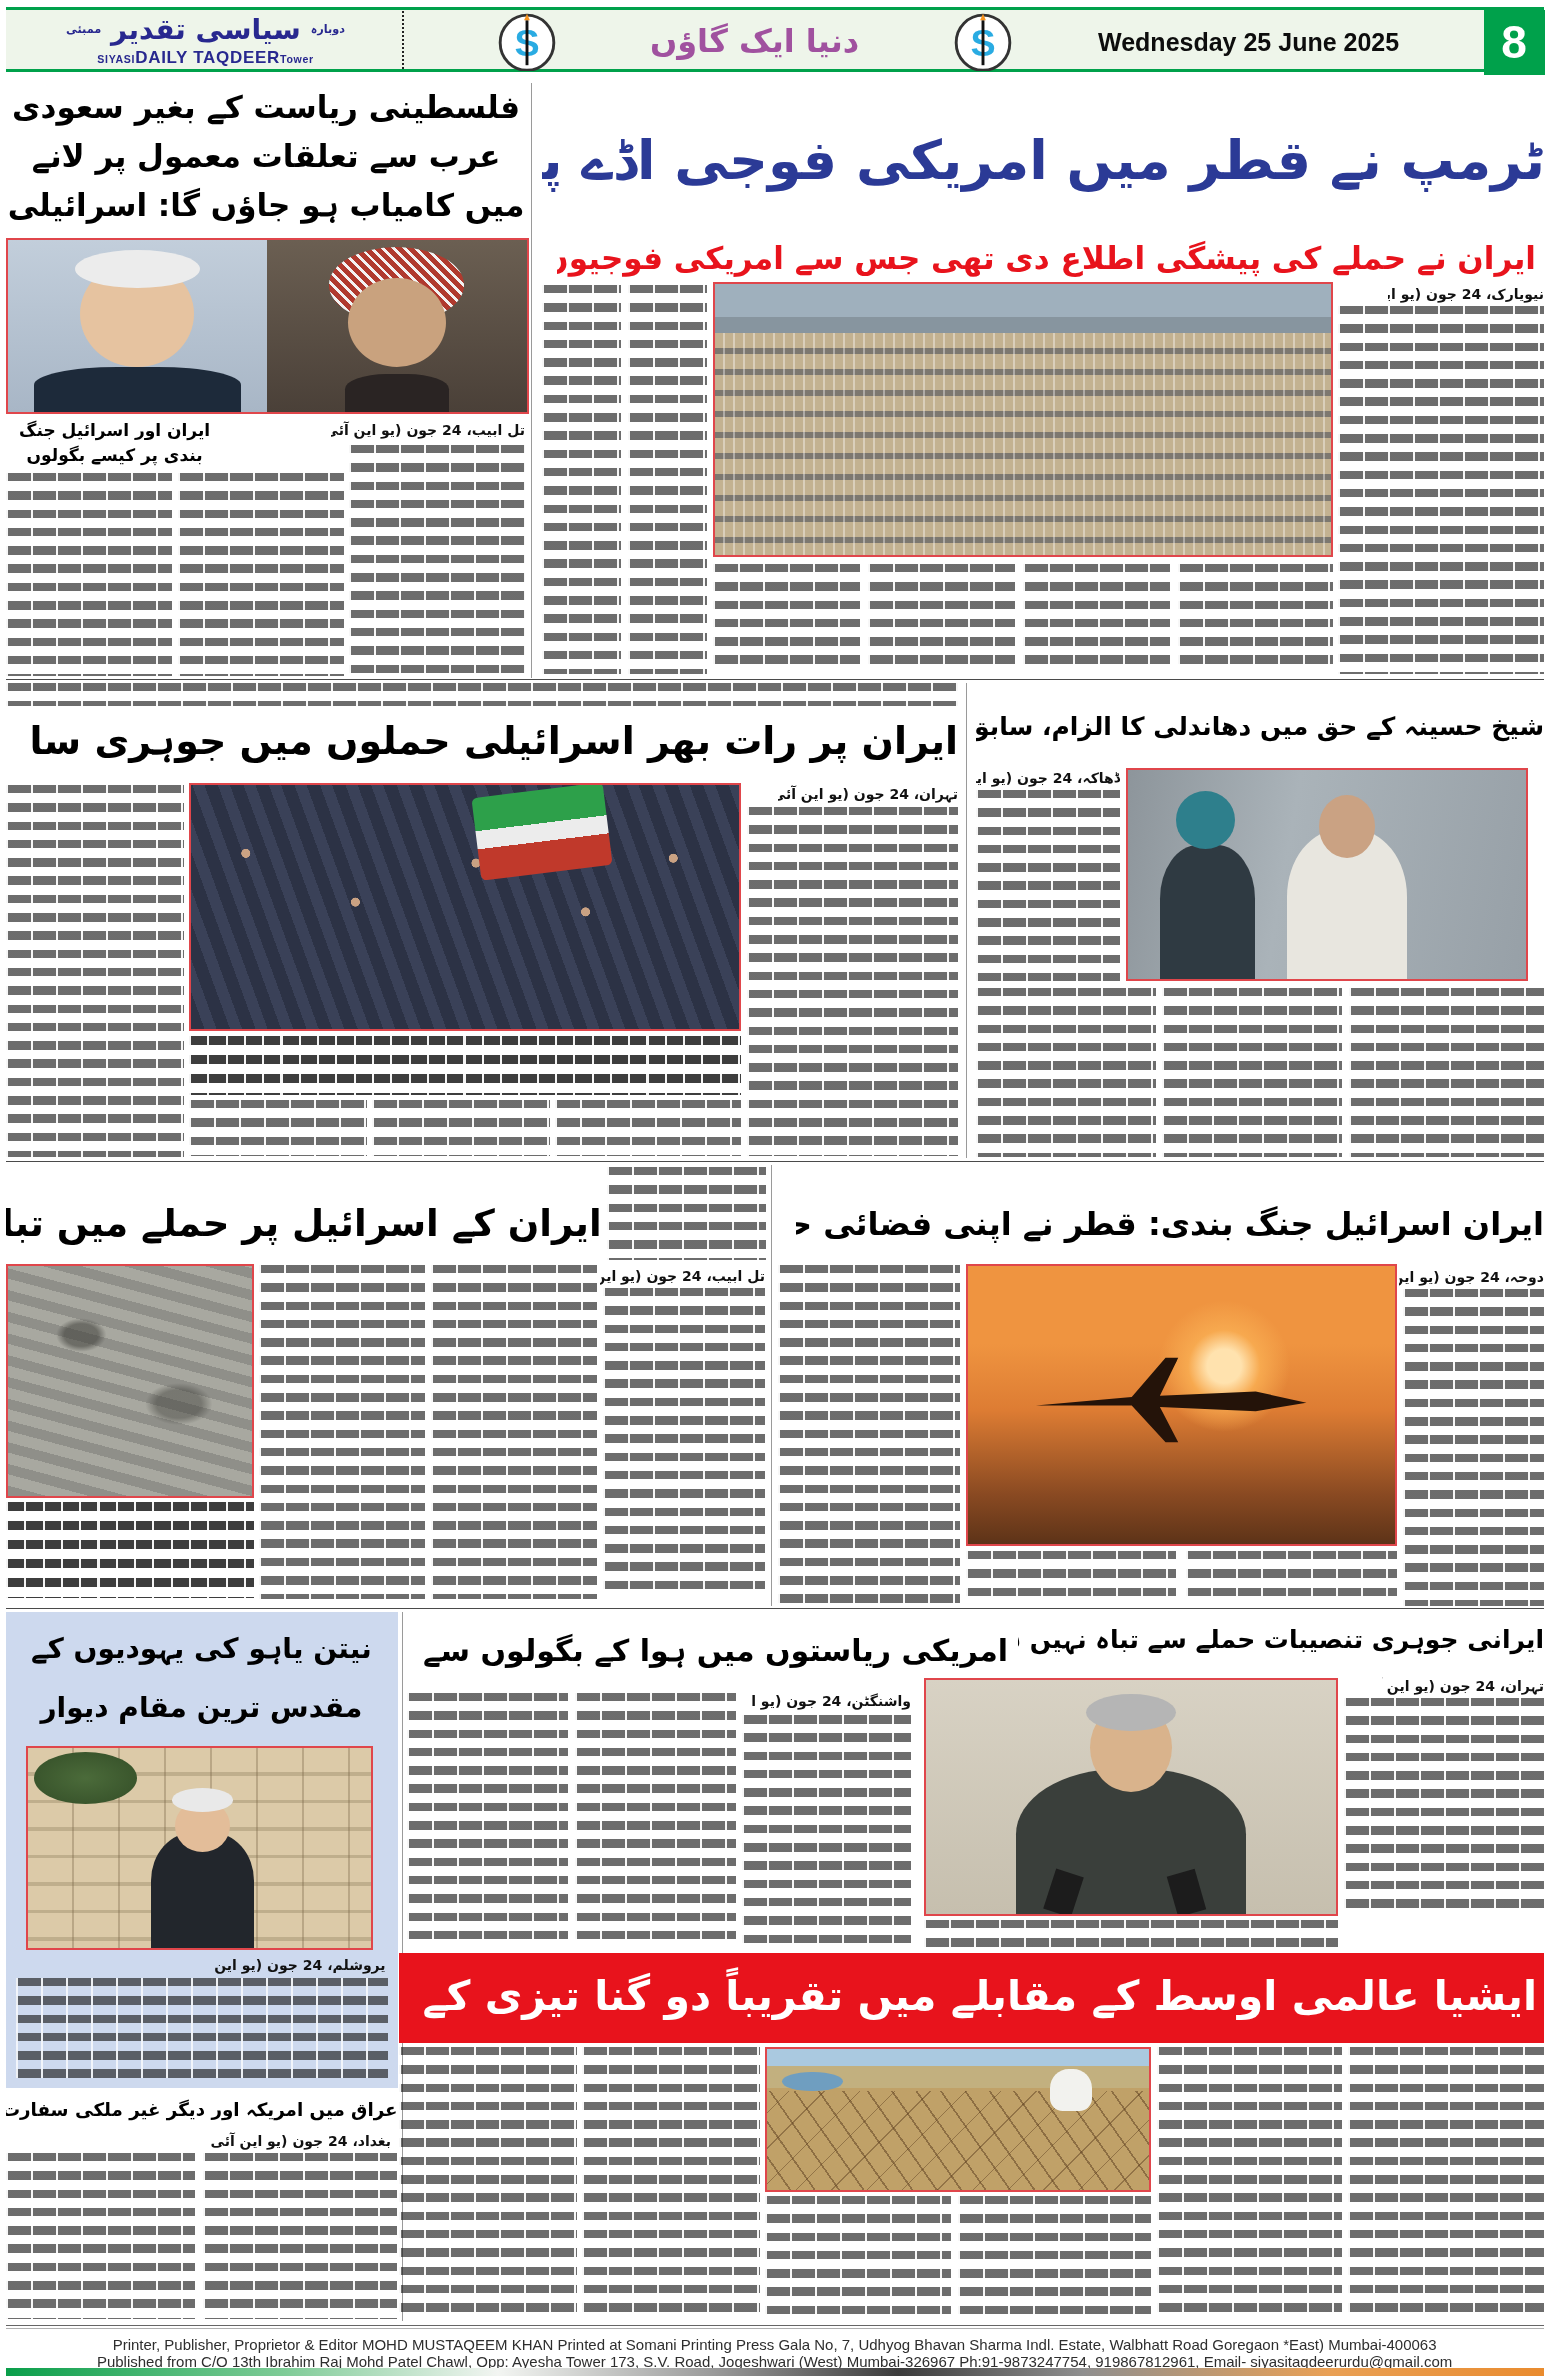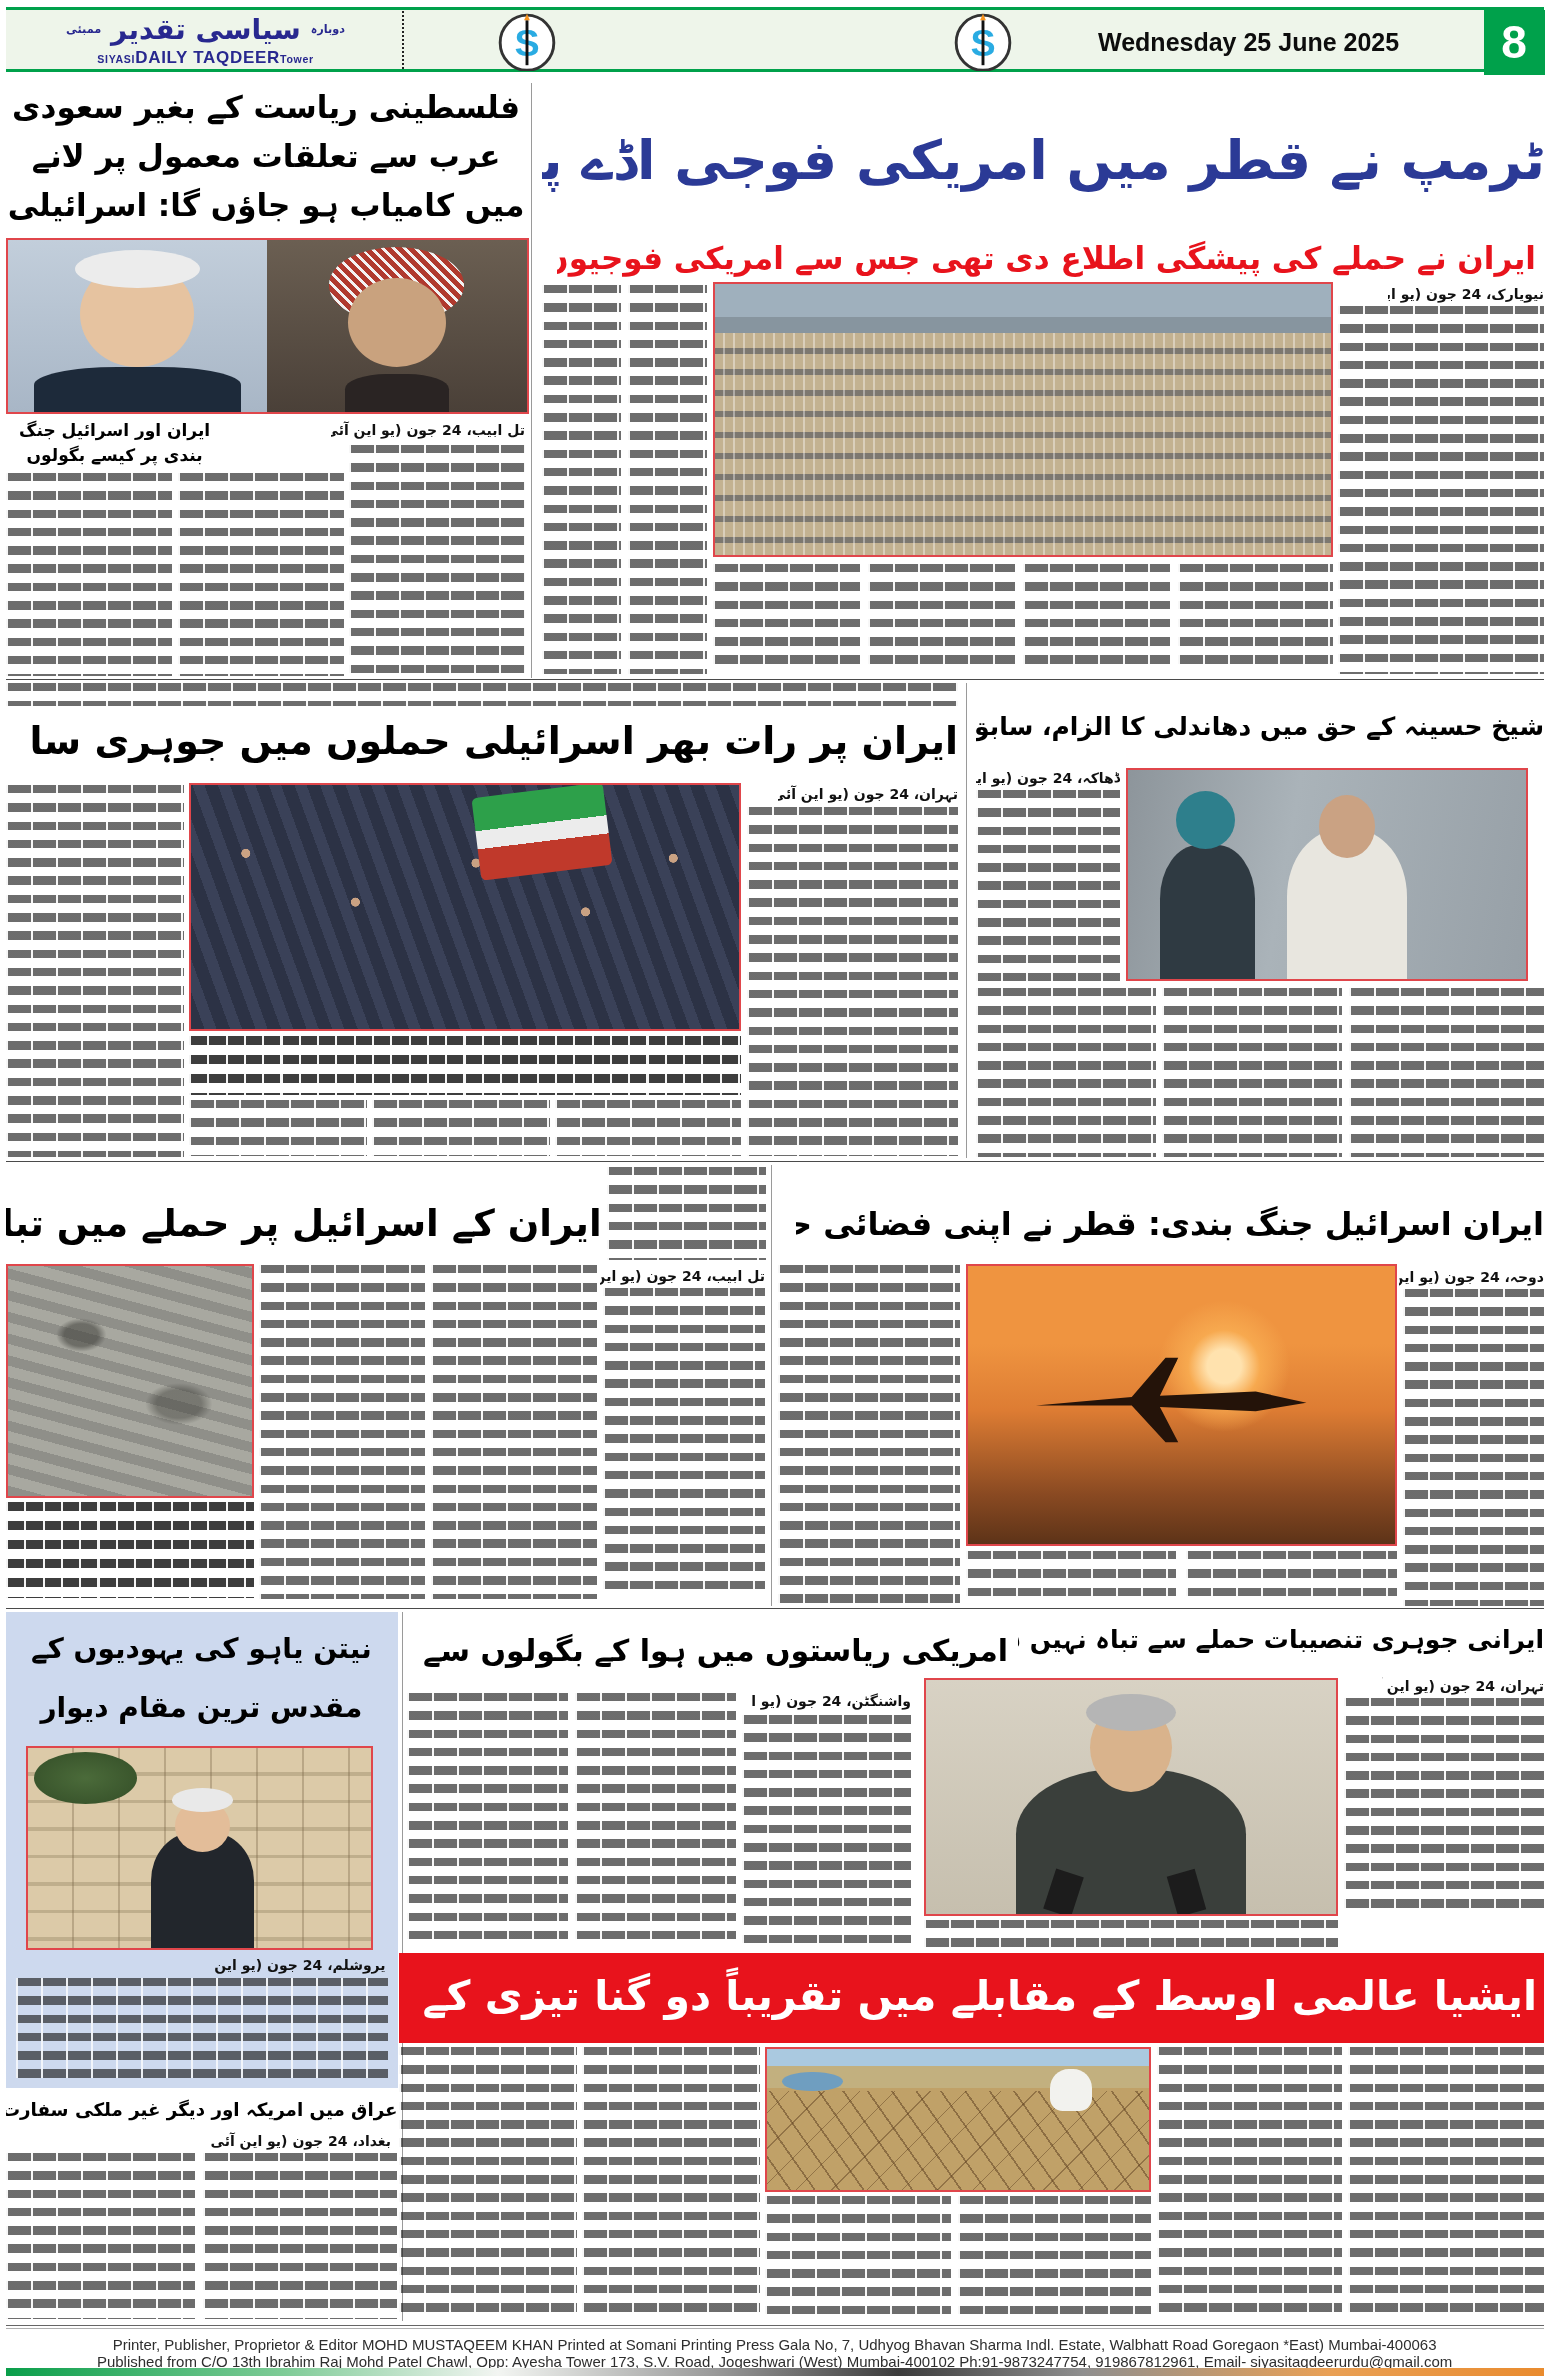--- a/index.html
+++ b/index.html
@@ -104,20 +104,21 @@
     <div class="abs dotted-div" style="left:396px;top:1.4px;height:58px;"></div>
 
     <div class="abs coin" style="left:492px;top:2.8px;">
       <svg viewBox="0 0 80 80" width="58" height="58">
         <ellipse cx="40" cy="41" rx="37" ry="38" fill="#ffffff" stroke="#333" stroke-width="4"></ellipse>
         <text x="40" y="60" font-size="52" font-weight="bold" fill="#29abe2" text-anchor="middle" font-family="Liberation Sans,sans-serif">S</text>
         <rect x="38" y="10" width="4" height="62" fill="#111"></rect>
         <path d="M36 10 L44 10 L40 1 Z" fill="#f7931e"></path>
       </svg>
     </div>
+    <div class="abs urdu" id="slogan">دنیا ایک گاؤں</div>
     <div class="abs coin" style="left:948px;top:2.8px;">
       <svg viewBox="0 0 80 80" width="58" height="58">
         <ellipse cx="40" cy="41" rx="37" ry="38" fill="#ffffff" stroke="#333" stroke-width="4"></ellipse>
         <text x="40" y="60" font-size="52" font-weight="bold" fill="#29abe2" text-anchor="middle" font-family="Liberation Sans,sans-serif">S</text>
         <rect x="38" y="10" width="4" height="62" fill="#111"></rect>
         <path d="M36 10 L44 10 L40 1 Z" fill="#f7931e"></path>
       </svg>
     </div>
     <div class="abs" id="date">Wednesday 25 June 2025</div>
     <div class="abs" id="pageno">8</div>
@@ -263,17 +264,17 @@
     <div class="abs" style="left:74%;top:14%;width:11%;height:30%;background:#f2f2ee;border-radius:45% 45% 30% 30%;"></div>
   </div>
   <div class="abs ft" style="left:765px;top:2196px;width:186px;height:124px;"></div>
   <div class="abs ft" style="left:958px;top:2196px;width:193px;height:124px;"></div>
   <div class="abs ft" style="left:1157px;top:2047px;width:185px;height:273px;"></div>
   <div class="abs ft" style="left:1348px;top:2047px;width:196px;height:273px;"></div>
 
   <div class="abs hr" style="left:5.6px;top:2325px;width:1538px;background:#666;"></div>
   <div class="abs hr" style="left:5.6px;top:2328px;width:1538px;background:#b0b0b0;"></div>
   <div class="abs fline" style="left:5.6px;top:2336px;width:1538px;">Printer, Publisher, Proprietor &amp; Editor MOHD MUSTAQEEM KHAN Printed at Somani Printing Press Gala No, 7, Udhyog Bhavan Sharma Indl. Estate, Walbhatt Road Goregaon *East) Mumbai-400063</div>
-  <div class="abs fline" style="left:5.6px;top:2353px;width:1538px;">Published from C/O 13th Ibrahim Raj Mohd Patel Chawl, Opp: Ayesha Tower 173, S.V. Road, Jogeshwari (West) Mumbai-400102 Ph:91-9873247754, 919867812961, Email- siyasitaqdeerurdu@gmail.com</div>
+  <div class="abs fline" style="left:5.6px;top:2353px;width:1538px;">Published from C/O 13th Ibrahim Raj Mohd Patel Chawl, Opp: Ayesha Tower 173, S.V. Road, Jogeshwari (West) Mumbai-326967 Ph:91-9873247754, 919867812961, Email- siyasitaqdeerurdu@gmail.com</div>
   <div class="abs" id="tricolor" style="left:5.6px;top:2368px;width:1538px;height:7.7px;"></div>
 
 </div>
 
 
 </body></html>

